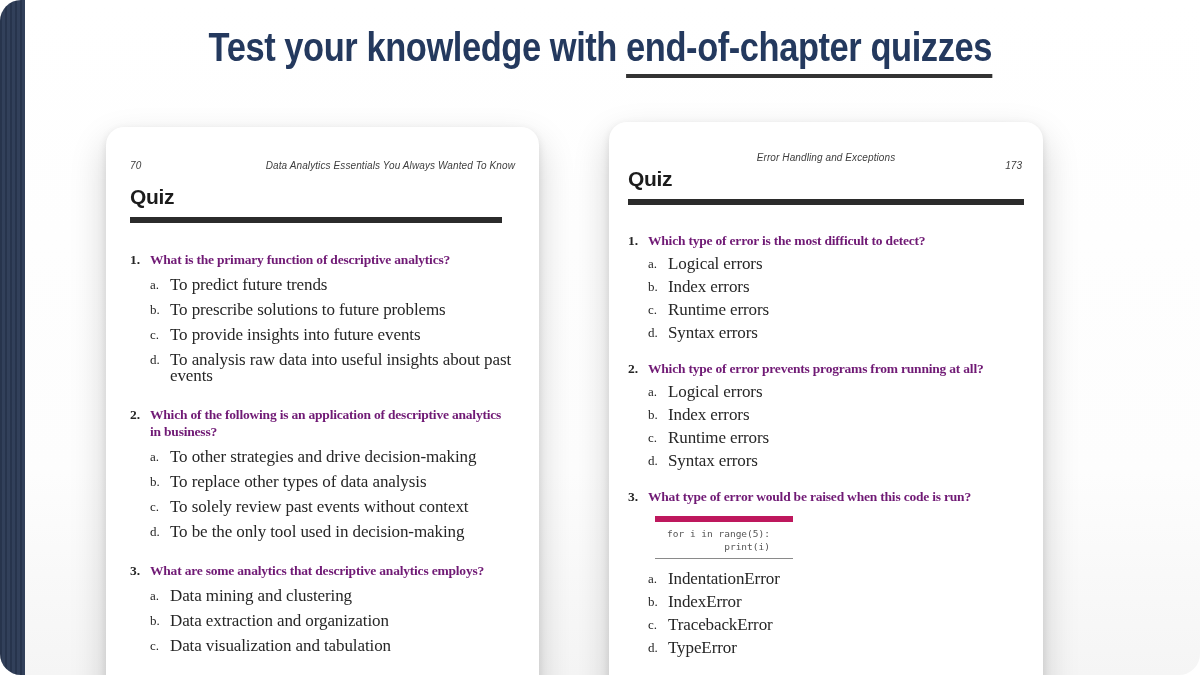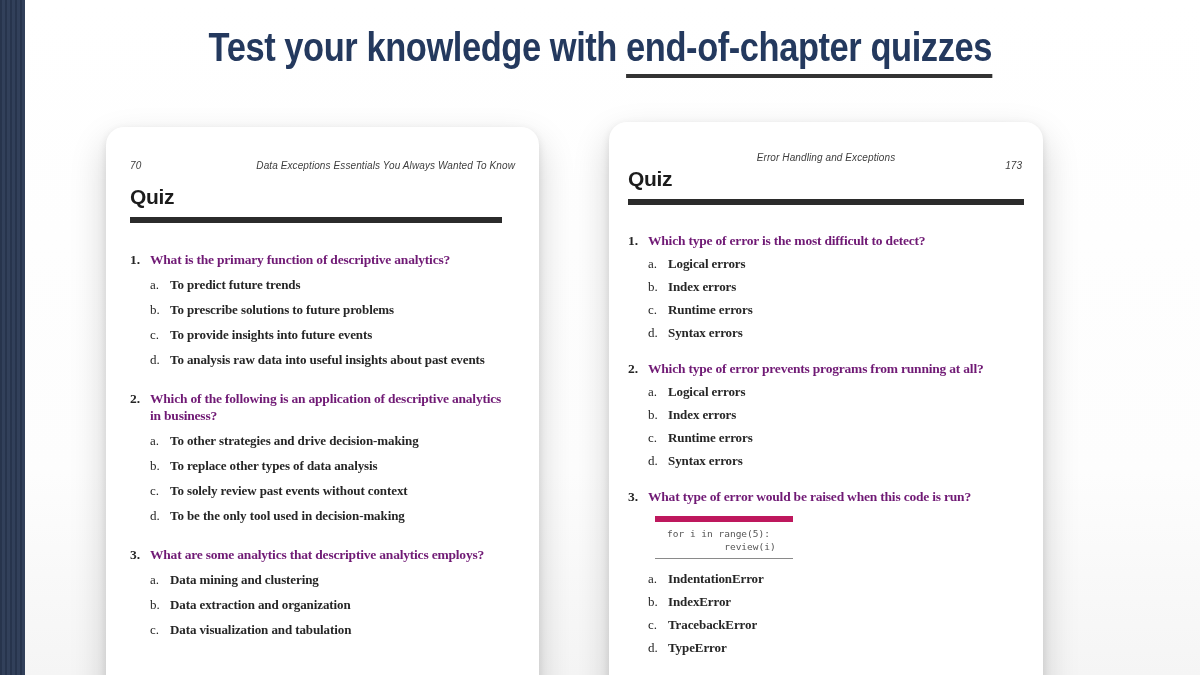--- a/index.html
+++ b/index.html
@@ -3,20 +3,21 @@
 <meta charset="utf-8">
 <style>
   * { margin:0; padding:0; box-sizing:border-box; }
   html,body { width:1200px; height:675px; }
   body { font-family:"Liberation Sans", sans-serif; background:#ffffff; }
 
   .slide {
     position:relative; width:1200px; height:675px;
     background:linear-gradient(180deg,#ffffff 0%,#fdfdfd 70%,#f5f5f5 100%);
     overflow:hidden;
+    border-radius:21px;
   }
 
   .edge-bar {
     position:absolute; left:0; top:0; width:25px; height:675px;
     background:#2B3A55;
     background-image:repeating-linear-gradient(90deg, rgba(0,0,0,.10) 0 2px, rgba(255,255,255,.03) 2px 5px);
   }
 
   
   .title {
@@ -79,21 +80,21 @@
     flex:1; font-weight:bold; font-size:13.5px; line-height:17px;
     letter-spacing:-.2px; color:#701a75;
   }
 
   .opts { margin:9px 0 0 20px; }
   .page-card.right .opts { margin-top:7px; }
 
   .opt { display:flex; margin-bottom:9px; }
   .page-card.right .opt { margin-bottom:7px; }
   .opt-letter { width:20px; flex:0 0 20px; font-size:13px; line-height:16px; }
-  .opt-text   { flex:1; font-size:13px; line-height:16px; letter-spacing:-.1px;font-weight:bold; }
+  .opt-text   { flex:1; font-size:17px; line-height:16px; letter-spacing:-.1px; }
 
   
   .code-block {
     margin:11px 0 12px 7px; width:138px;
     border-top:6px solid #be185d; border-bottom:1px solid #8a8a8a;
     padding:5px 0 5px 12px;
     font-family:"DejaVu Sans Mono","Liberation Mono",monospace;
     font-size:9.5px; line-height:13px; color:#555555; white-space:pre;
   }
 </style>
@@ -107,21 +108,21 @@
   <h1 class="title">
     <span class="title-inner">
       <span>Test your knowledge with</span>
       <span class="title-underlined">end-of-chapter quizzes</span>
     </span>
   </h1>
 
   <section class="page-card left">
     <div class="page-header">
       <span>70</span>
-      <span>Data Exceptions Essentials You Always Wanted To Know</span>
+      <span>Data Analytics Essentials You Always Wanted To Know</span>
     </div>
 
     <h2 class="quiz-h">Quiz</h2>
     <div class="quiz-bar"></div>
 
     <div class="questions">
 
       <div class="question">
         <div class="q-row">
           <span class="q-num">1.</span>
@@ -256,21 +257,21 @@
           </div>
         </div>
       </div>
 
       <div class="question">
         <div class="q-row">
           <span class="q-num">3.</span>
           <span class="q-text">What type of error would be raised when this code is run?</span>
         </div>
         <div class="opts">
-          <div class="code-block"><div>for i in range(5):</div><div>          review(i)</div></div>
+          <div class="code-block"><div>for i in range(5):</div><div>          print(i)</div></div>
           <div class="opt">
             <span class="opt-letter">a.</span>
             <span class="opt-text">IndentationError</span>
           </div>
           <div class="opt">
             <span class="opt-letter">b.</span>
             <span class="opt-text">IndexError</span>
           </div>
           <div class="opt">
             <span class="opt-letter">c.</span>

